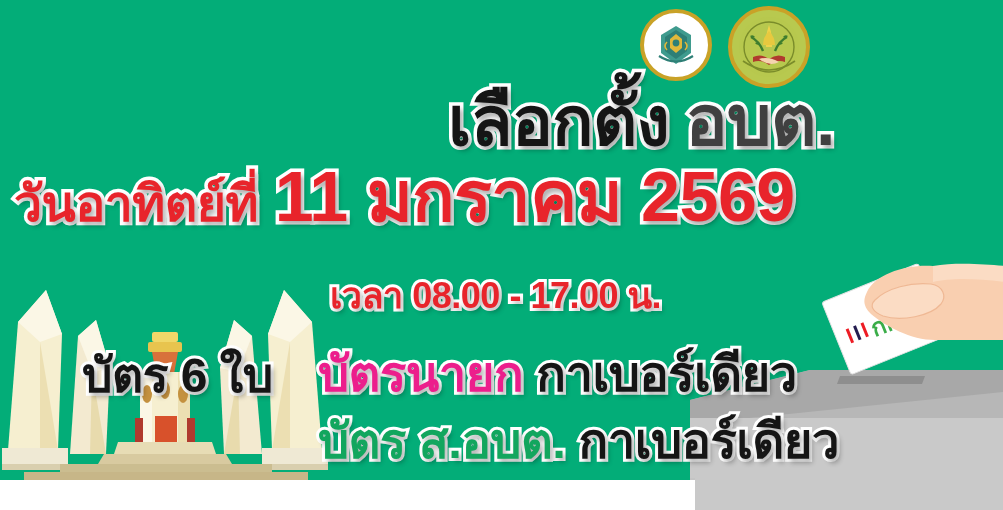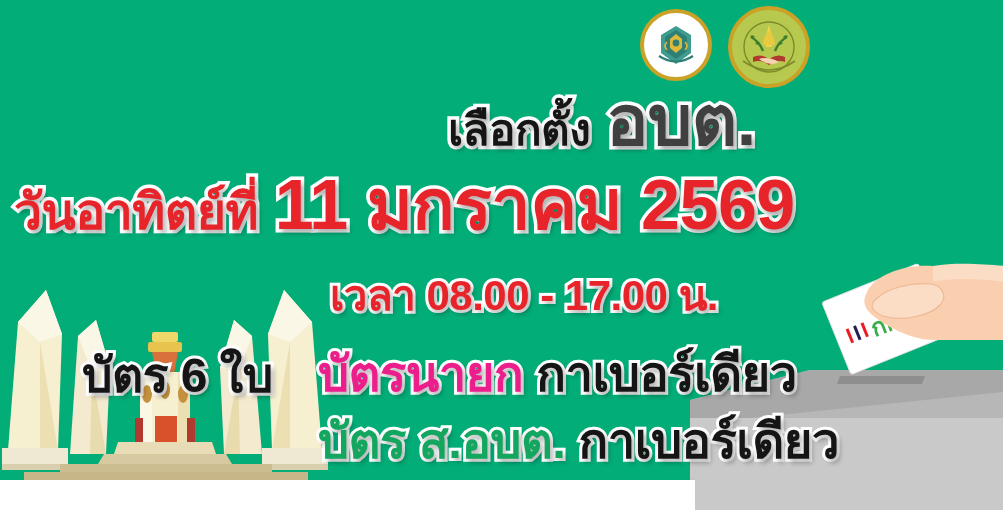--- a/index.html
+++ b/index.html
@@ -75,33 +75,33 @@
     -webkit-text-stroke:6px #ffffff;
     paint-order:stroke fill;
     text-shadow:3px 4px 5px rgba(0,0,0,0.30);
   }
 
   #line-headline{
     left:448px; top:86px;
     font-size:60px;
     line-height:70px;
   }
-  #line-headline .w1{color:#151515;font-size:44px;}
+  #line-headline .w1{color:#151515;font-size:68px;}
   #line-headline .w2{color:#404040;font-size:70px;}
 
   #line-date{
-    left:14px; top:168px;
+    left:14px; top:160px;
     font-size:62px; line-height:74px;
   }
   #line-date .w1{color:#e8242b;font-size:50px;}
   #line-date .w2{color:#e8242b;font-size:70px;}
 
   #line-time{
     left:330px; top:268px;
-    font-size:42px; line-height:56px;
+    font-size:36px; line-height:56px;
     color:#e8242b;
   }
 
   #line-two-cards{
     left:82px; top:348px;
     font-size:48px;line-height:56px;
     color:#151515;
   }
 
   #line-mayor{

